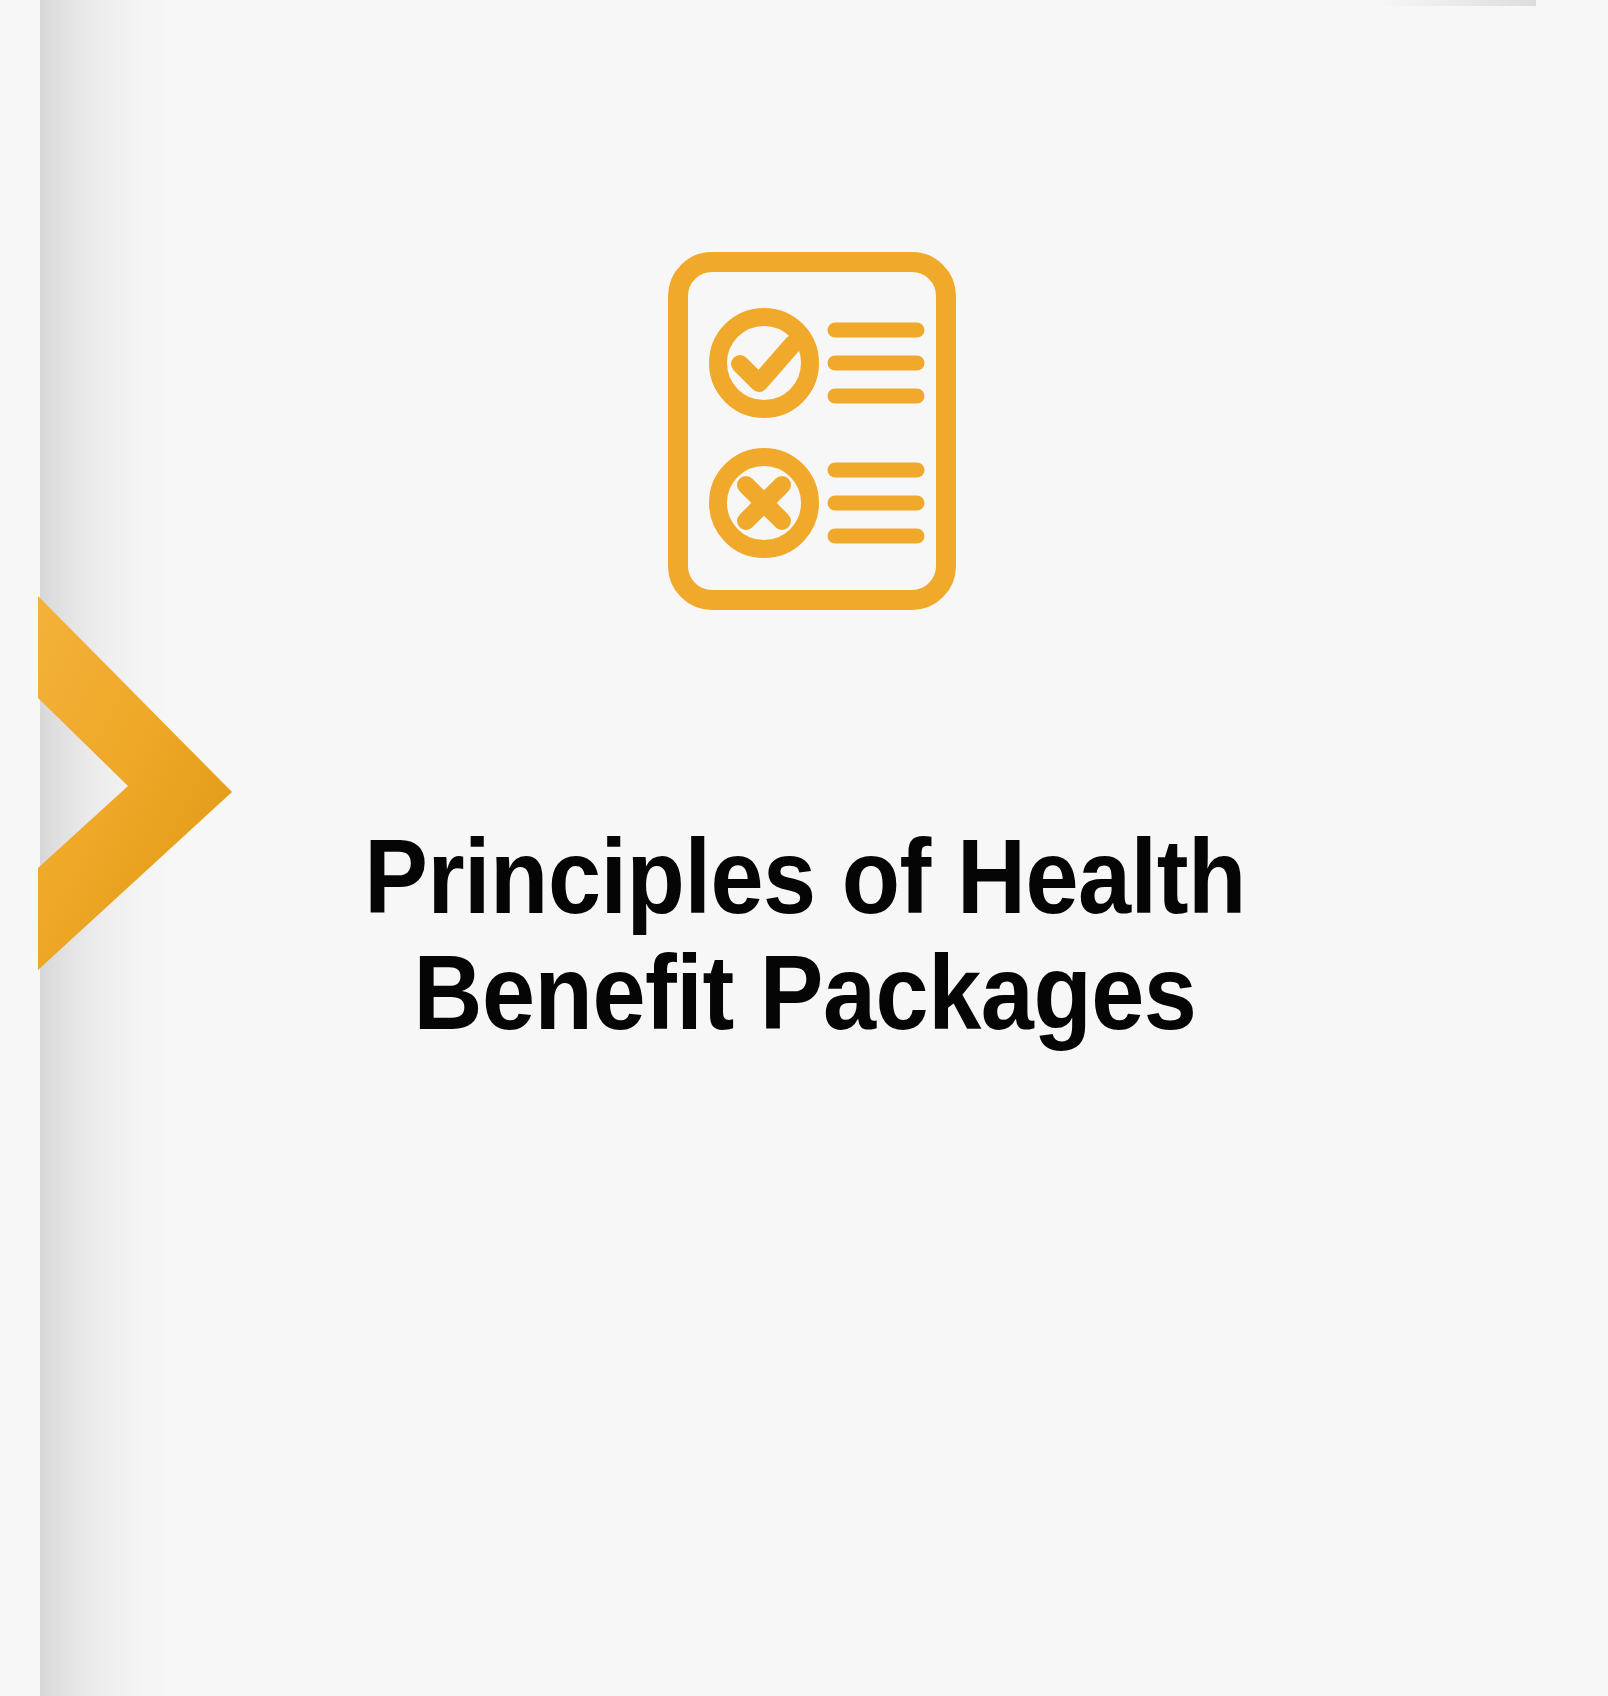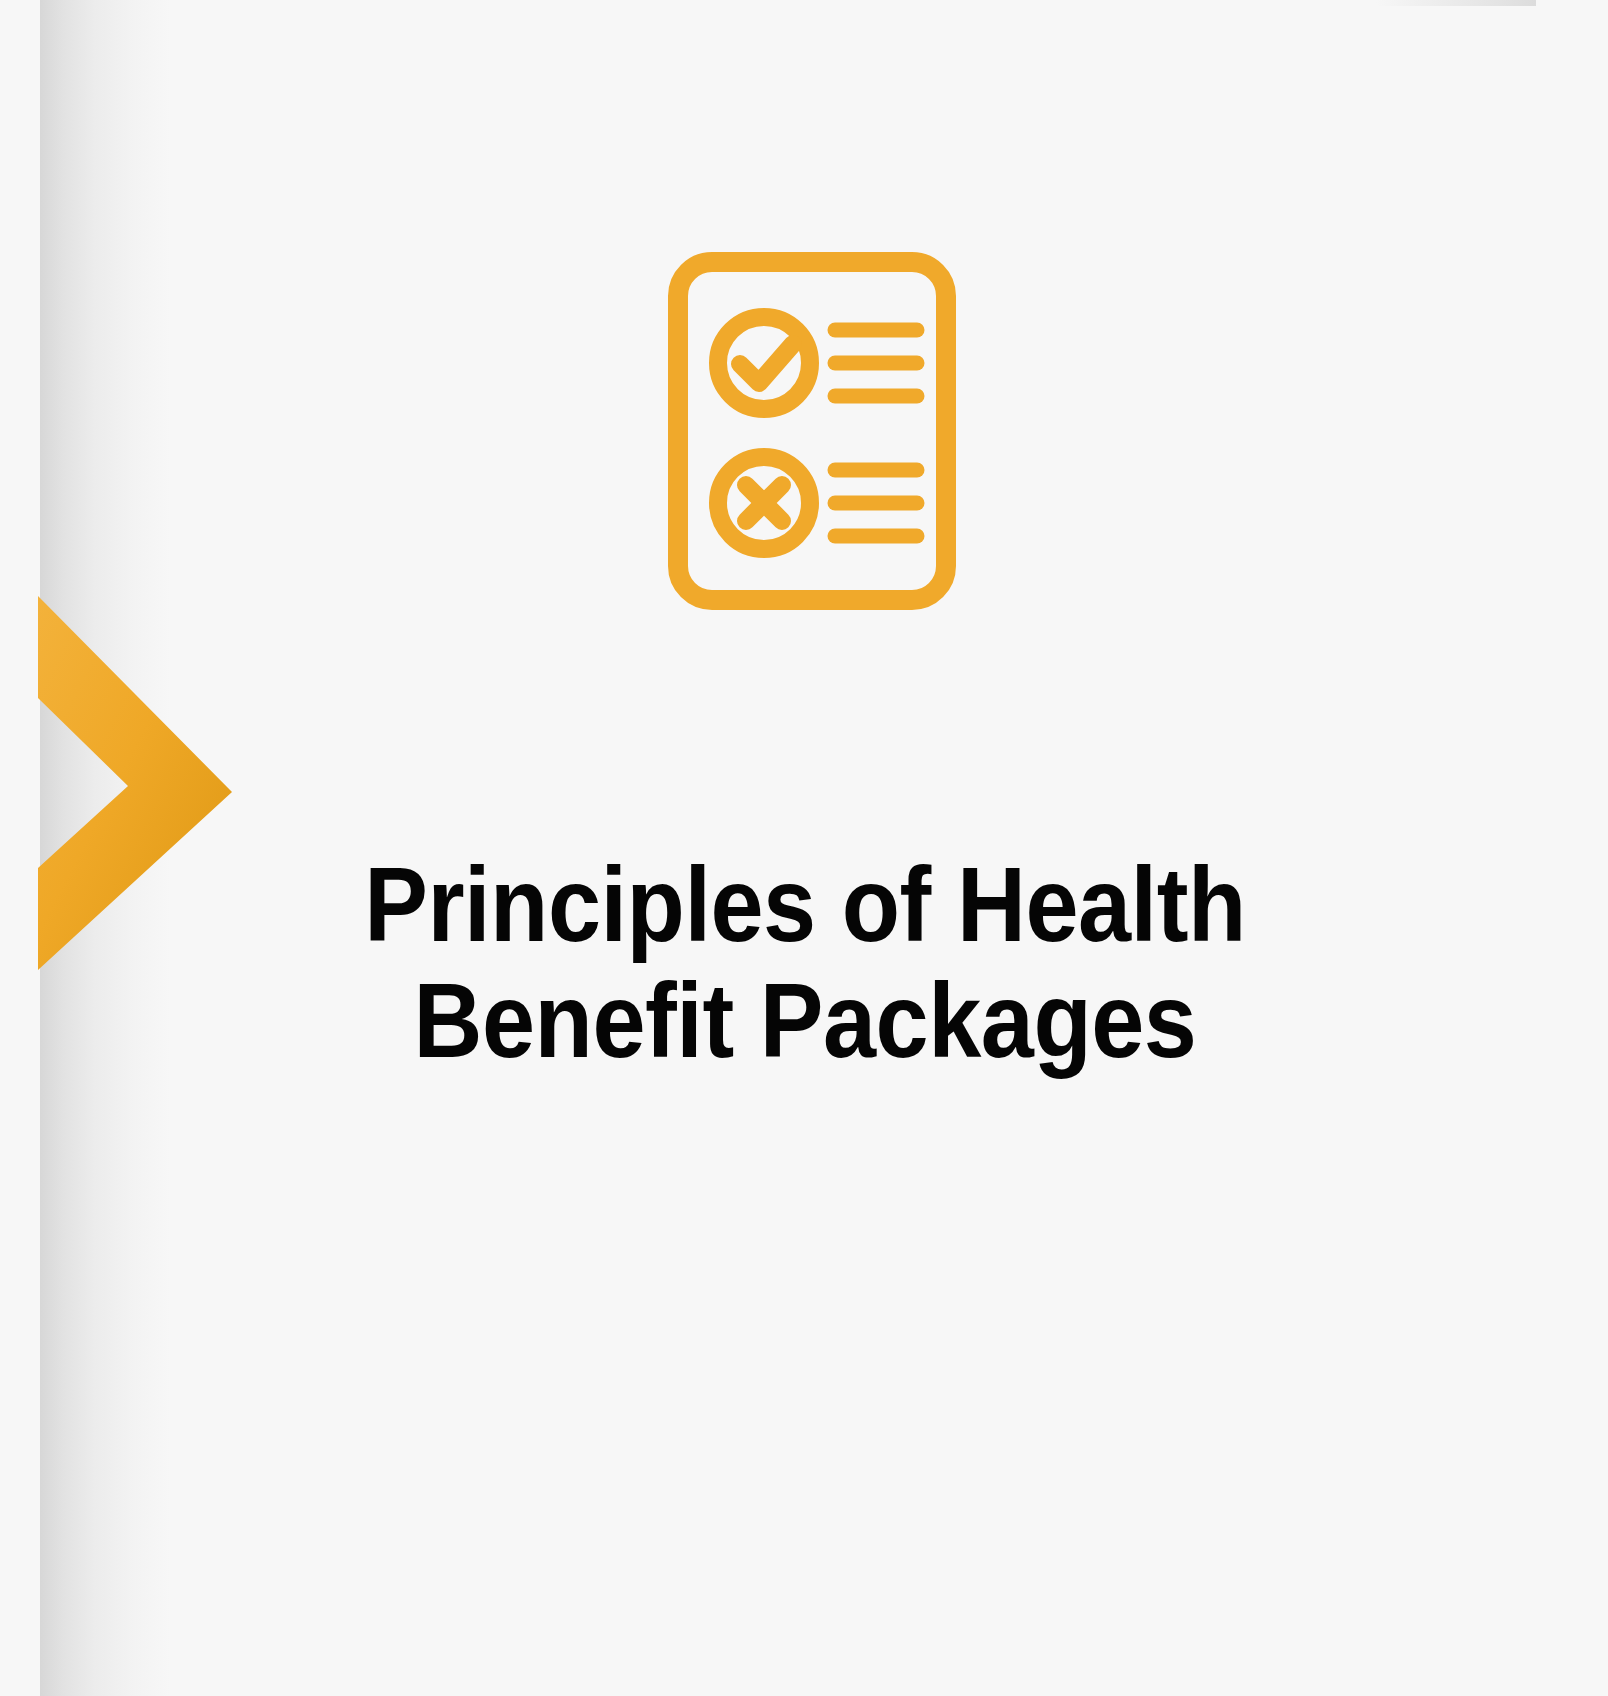--- a/index.html
+++ b/index.html
@@ -63,21 +63,20 @@
   }
   .doc-icon svg { display: block; width: 296px; height: 362px; }
 
   
   .title-block {
     position: absolute;
     left: 300px;
     top: 818px;
     width: 1010px;
     text-align: center;
-    margin-top: 28px;
   }
   .title {
     font-family: "Liberation Sans Narrow", "Liberation Sans", "DejaVu Sans Condensed", sans-serif;
     font-weight: 700;
     font-size: 106px;
     line-height: 116px;
     letter-spacing: -0.5px;
     color: #050505;
     transform: scaleX(0.90);
     transform-origin: center top;

